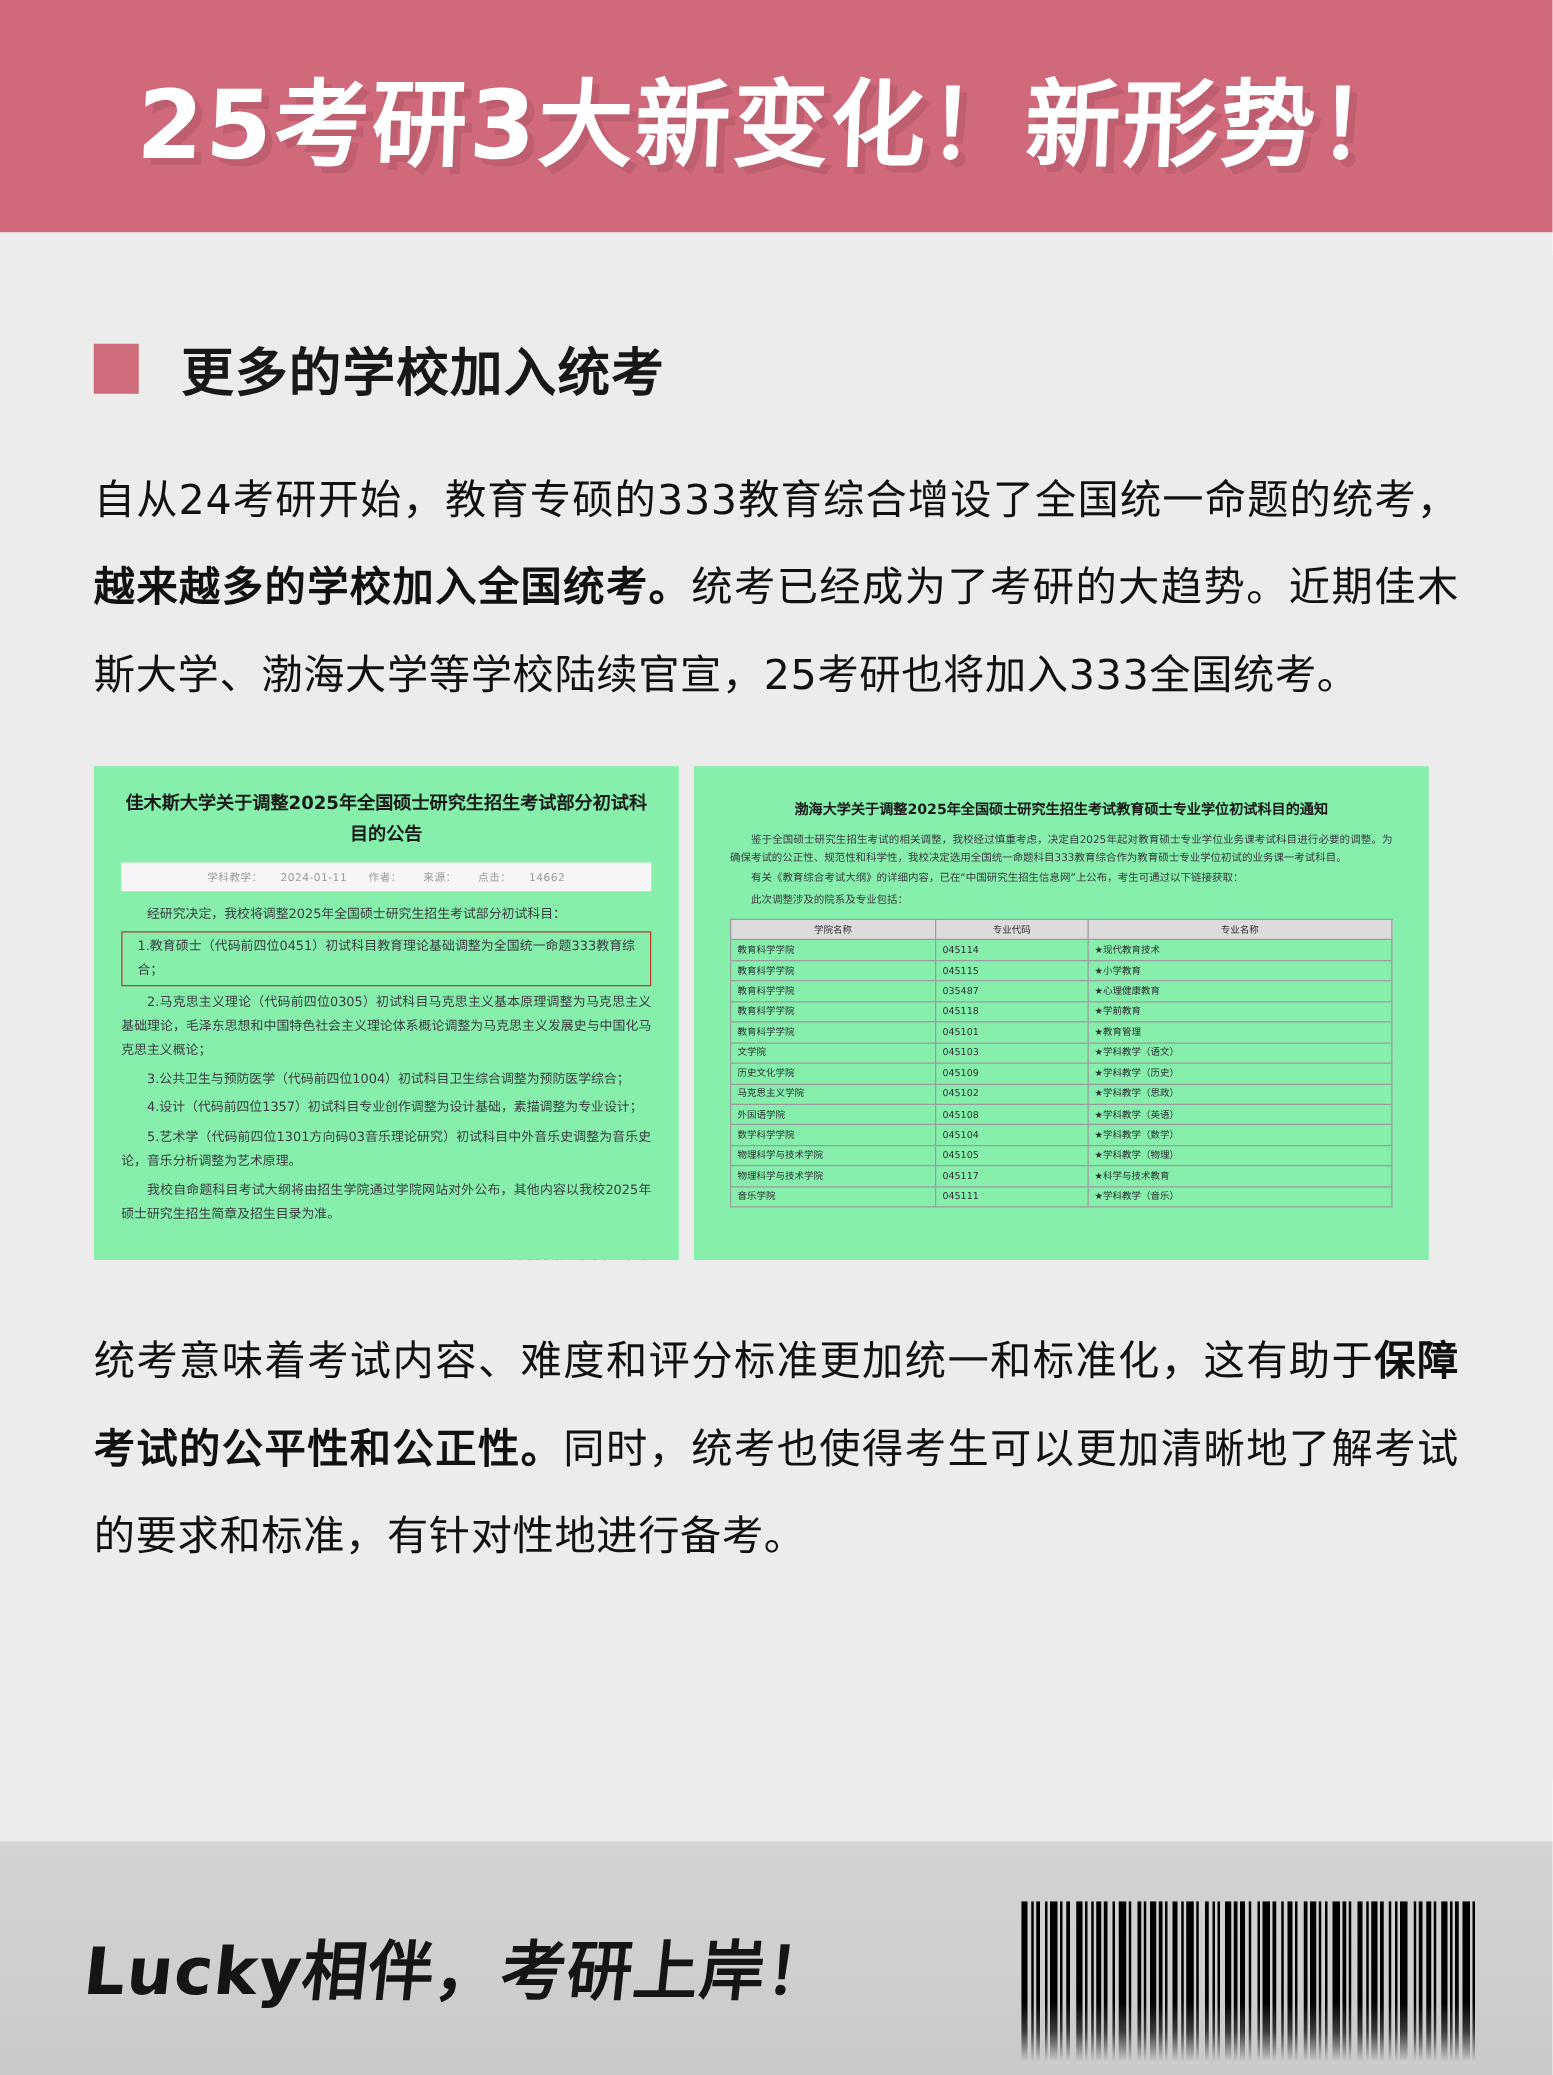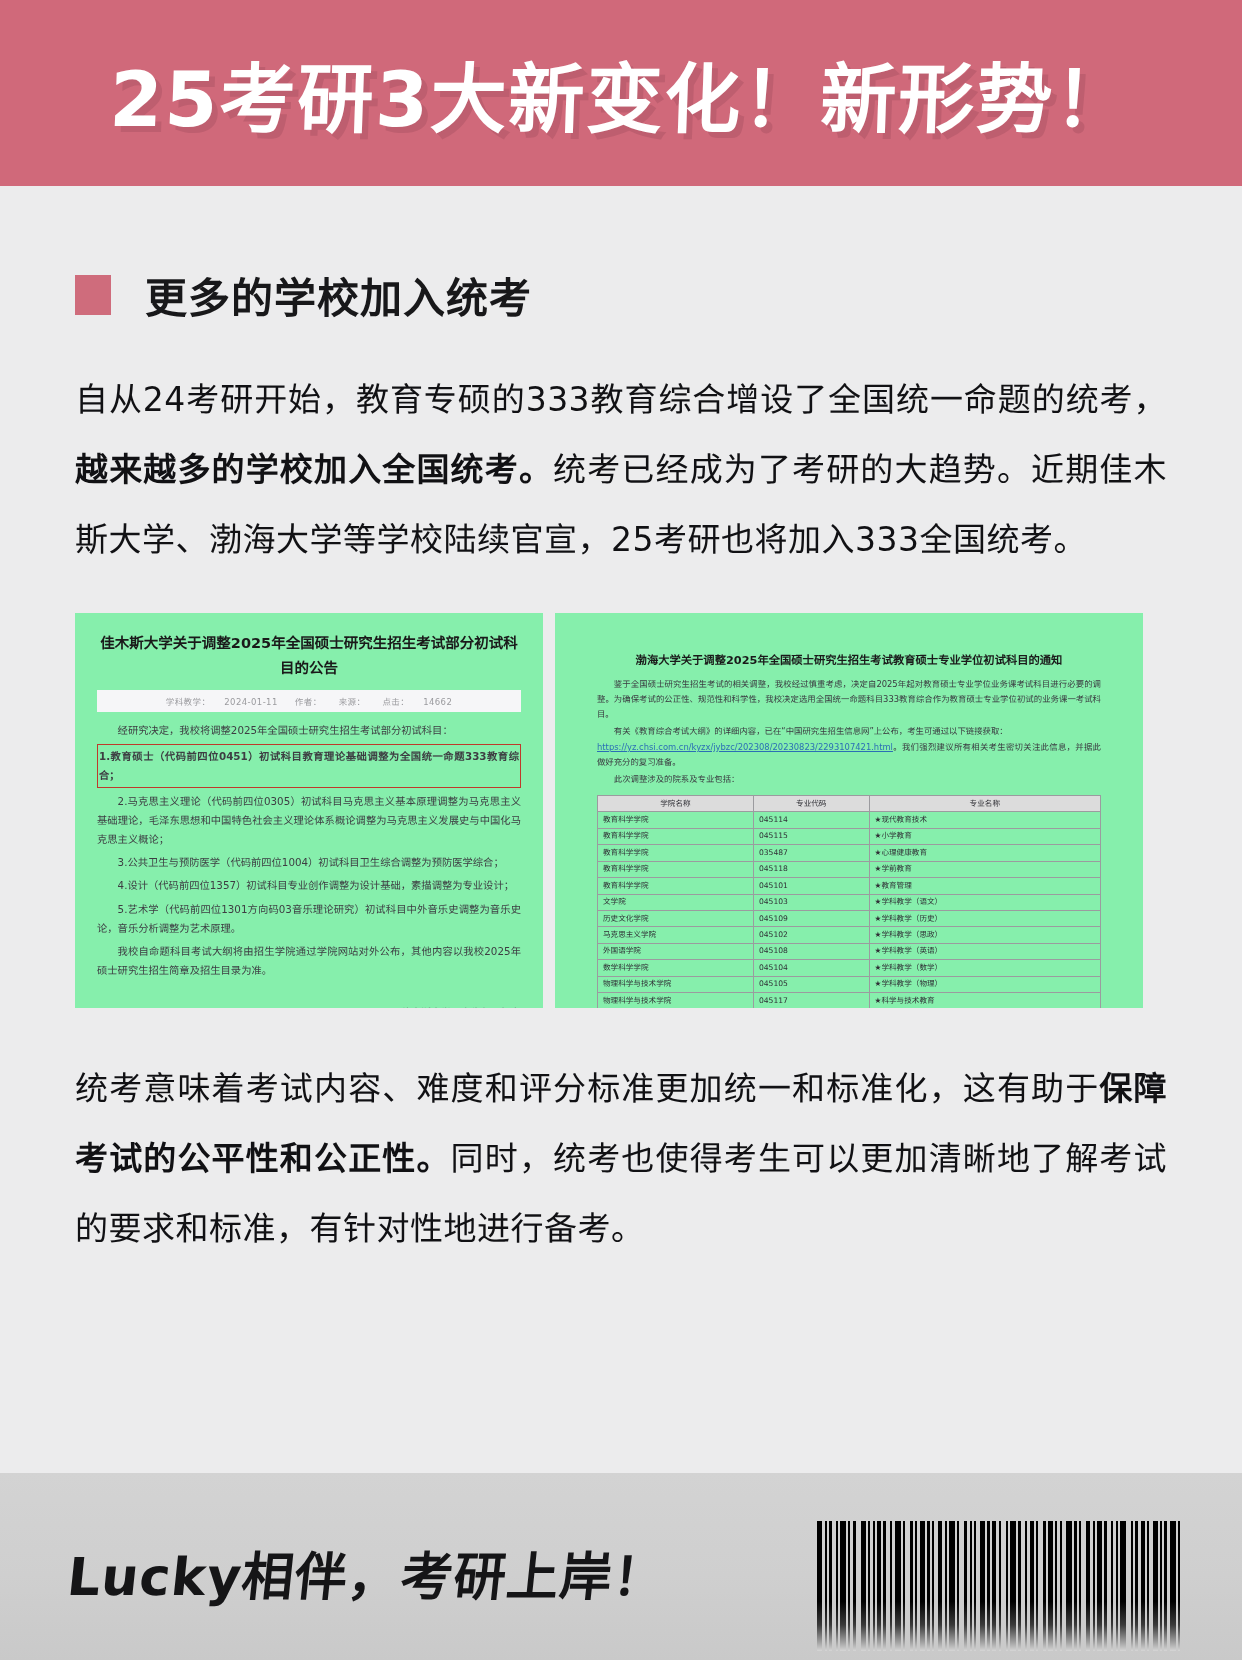--- a/index.html
+++ b/index.html
@@ -62,21 +62,21 @@
 
   
   .docs-row{
     display:flex; gap:12px; margin-top:38px; align-items:flex-start;
   }
   .doc-card{
     background:#86efac;
     overflow:hidden;
   }
   .doc-left{ width:468px; height:395px; padding:0; }
-  .doc-right{ width:588px; height:395px; padding:16px; }
+  .doc-right{ width:588px; height:395px; padding:3px; }
 
   .doc-left-inner{ padding:18px 22px 0 22px; }
   .doc-left-title{
     font-size:14.5px; font-weight:bold; color:#1a1a1a; text-align:center;
     line-height:1.7;
     font-family:"DejaVu Sans","Liberation Sans",sans-serif;
   }
   .doc-meta{
     margin-top:10px;
     background:#f6f6f8;
@@ -88,25 +88,24 @@
   .doc-meta span{ margin:0 7px; }
   .doc-body{
     margin-top:9px;
     font-size:10.3px; line-height:1.85; color:#3d3d42;
     text-align:justify;
     font-family:"DejaVu Sans","Liberation Sans",sans-serif;
   }
   .doc-body p{ margin-bottom:4px; text-indent:2em; }
   .hl-box{
     border:1.6px solid #c0392b;
-    padding:2px 1px;
+    padding:2px 12px;
     text-indent:0 !important;
     display:block;
     margin:2px 0 5px 0;
-    font-weight:bold;
   }
   .doc-sign{
     margin-top:22px; text-align:right; font-size:10px; color:#6b6b70;
     line-height:2.1;
     font-family:"DejaVu Sans","Liberation Sans",sans-serif;
   }
 
   
   .doc-right-inner{ padding:22px 26px 0 26px; }
   .doc-right-title{
@@ -208,21 +207,20 @@
         </div>
       </div>
     </div>
 
     <div class="doc-card doc-right">
       <div class="doc-right-inner">
         <div class="doc-right-title">渤海大学关于调整2025年全国硕士研究生招生考试教育硕士专业学位初试科目的通知</div>
         <div class="doc-right-body">
           <p>鉴于全国硕士研究生招生考试的相关调整，我校经过慎重考虑，决定自2025年起对教育硕士专业学位业务课考试科目进行必要的调整。为确保考试的公正性、规范性和科学性，我校决定选用全国统一命题科目333教育综合作为教育硕士专业学位初试的业务课一考试科目。</p>
           <p><span>有关《教育综合考试大纲》的详细内容，已在“中国研究生招生信息网”上公布，考生可通过以下链接获取：</span></p>
-          <p class="noindent"><a class="doc-link" href="#">https://yz.chsi.com.cn/kyzx/jybzc/202308/20230823/2293107421.html</a><span>。我们强烈建议所有相关考生密切关注此信息，并据此做好充分的复习准备。</span></p>
           <p>此次调整涉及的院系及专业包括：</p>
         </div>
         <table class="majors">
           <thead>
             <tr>
               <th>学院名称</th>
               <th>专业代码</th>
               <th>专业名称</th>
             </tr>
           </thead>

